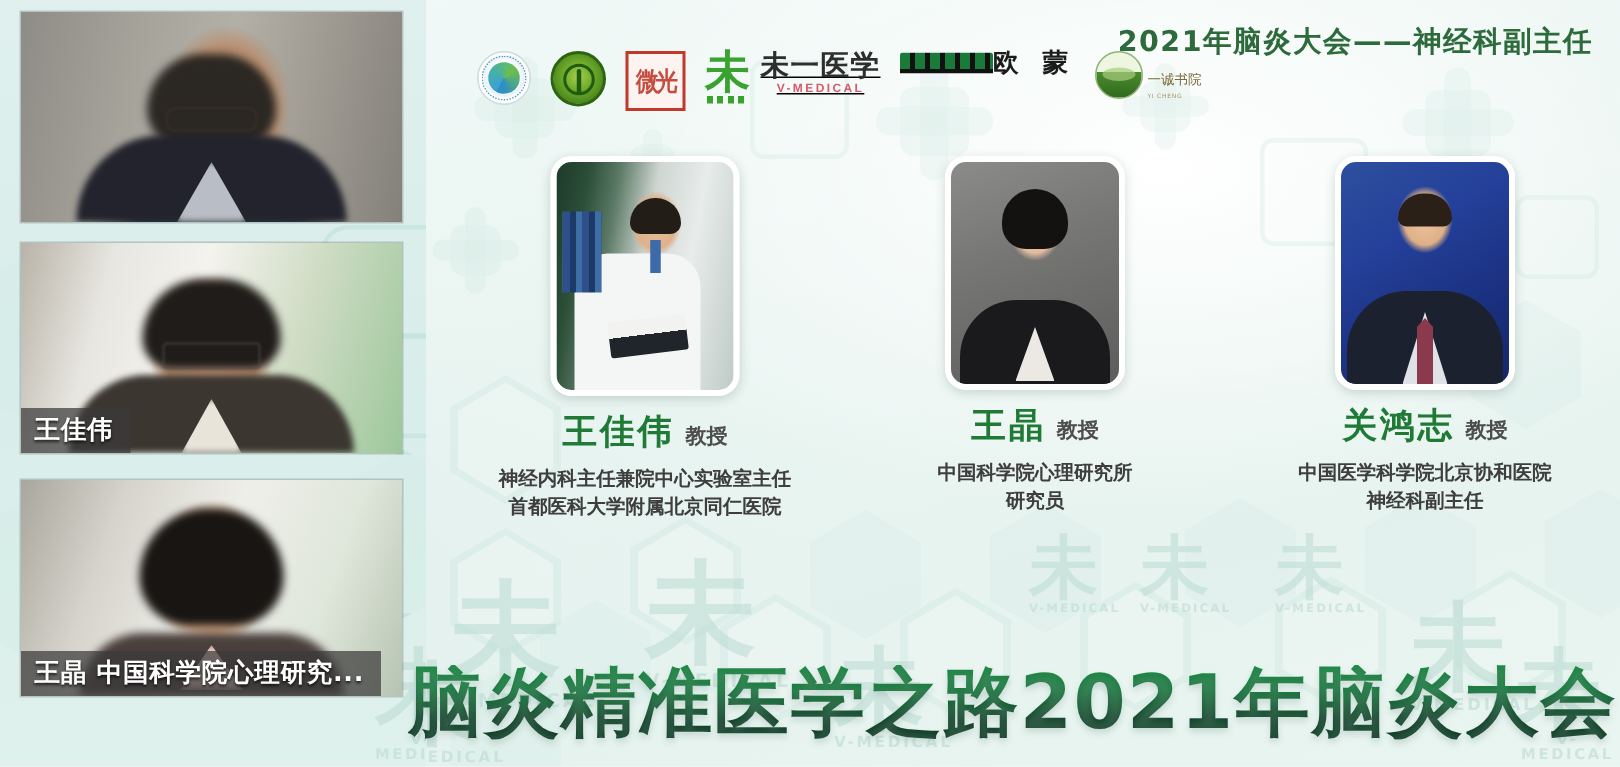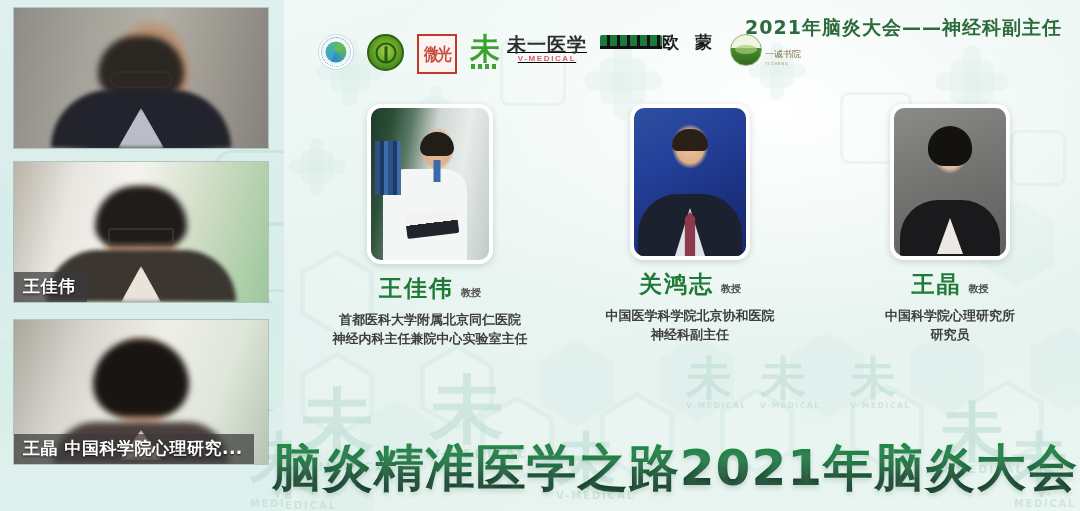--- a/index.html
+++ b/index.html
@@ -282,21 +282,21 @@
     box-shadow:0 2px 7px rgba(60,90,80,.22);
     overflow:hidden;position:relative;
   }
   .card.wide .photo{width:118px;height:152px;}
   .nm{margin-top:13px;line-height:1;white-space:nowrap;}
   .nm .n{
     color:#1f7a36;font-size:23px;font-weight:700;letter-spacing:2px;
     font-family:"DejaVu Sans","Liberation Sans",sans-serif;
   }
   .nm .t{
-    color:#4d4d4d;font-size:10px;font-weight:700;margin-left:7px;
+    color:#4d4d4d;font-size:14px;font-weight:700;margin-left:7px;
     font-family:"DejaVu Sans","Liberation Sans",sans-serif;
   }
   .aff{
     margin-top:11px;color:#3e3e3e;
     font-size:13px;font-weight:700;line-height:1.45;
     font-family:"DejaVu Sans","Liberation Sans",sans-serif;
   }
 
   
   .p1{
@@ -491,53 +491,53 @@
         <div class="p1" style="position:absolute;inset:0;">
           <div class="bk"></div>
             <div class="tie"></div>
             <div class="book"></div>
         </div>
       </div>
       <div class="nm">
         <span class="n">王佳伟</span><span class="t">教授</span>
       </div>
       <div class="aff">
+        <div>神经内科主任兼院中心实验室主任</div>
         <div>首都医科大学附属北京同仁医院</div>
-        <div>神经内科主任兼院中心实验室主任</div>
+      </div>
+    </div>
+
+    <div class="card">
+      <div class="photo">
+        <div class="p3" style="position:absolute;inset:0;">
+          <div class="collar"></div>
+        </div>
+      </div>
+      <div class="nm">
+        <span class="n">王晶</span><span class="t">教授</span>
+      </div>
+      <div class="aff">
+        <div>中国科学院心理研究所</div>
+        <div>研究员</div>
       </div>
     </div>
 
     <div class="card">
       <div class="photo">
         <div class="p2" style="position:absolute;inset:0;">
           <div class="shirt"></div>
             <div class="tie"></div>
         </div>
       </div>
       <div class="nm">
         <span class="n">关鸿志</span><span class="t">教授</span>
       </div>
       <div class="aff">
         <div>中国医学科学院北京协和医院</div>
         <div>神经科副主任</div>
       </div>
     </div>
 
-    <div class="card">
-      <div class="photo">
-        <div class="p3" style="position:absolute;inset:0;">
-          <div class="collar"></div>
-        </div>
-      </div>
-      <div class="nm">
-        <span class="n">王晶</span><span class="t">教授</span>
-      </div>
-      <div class="aff">
-        <div>中国科学院心理研究所</div>
-        <div>研究员</div>
-      </div>
-    </div>
-
   </div>
 
   <div class="maintitle">脑炎精准医学之路2021年脑炎大会</div>
 
 </div>
 
 </body></html>

